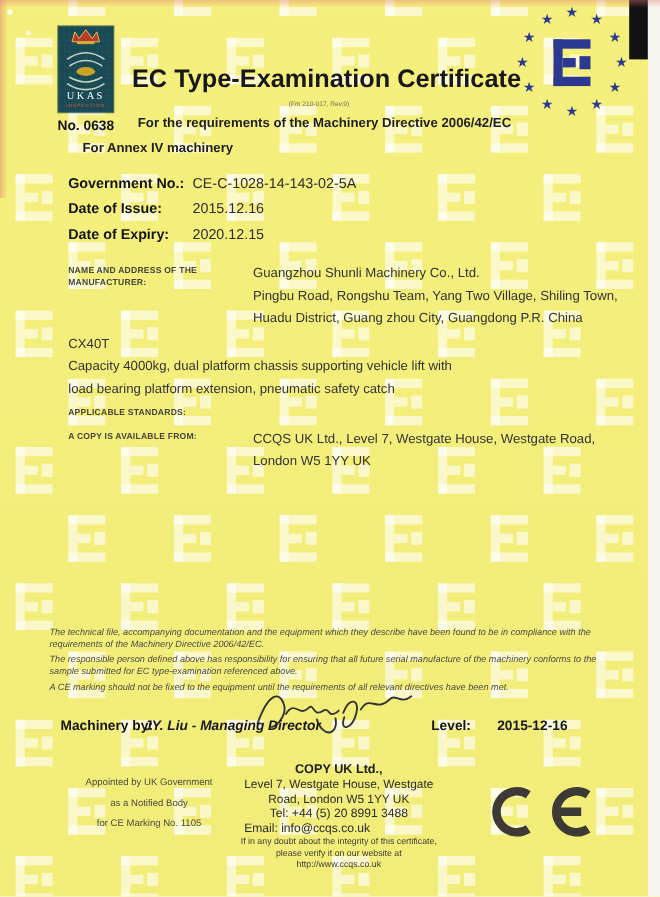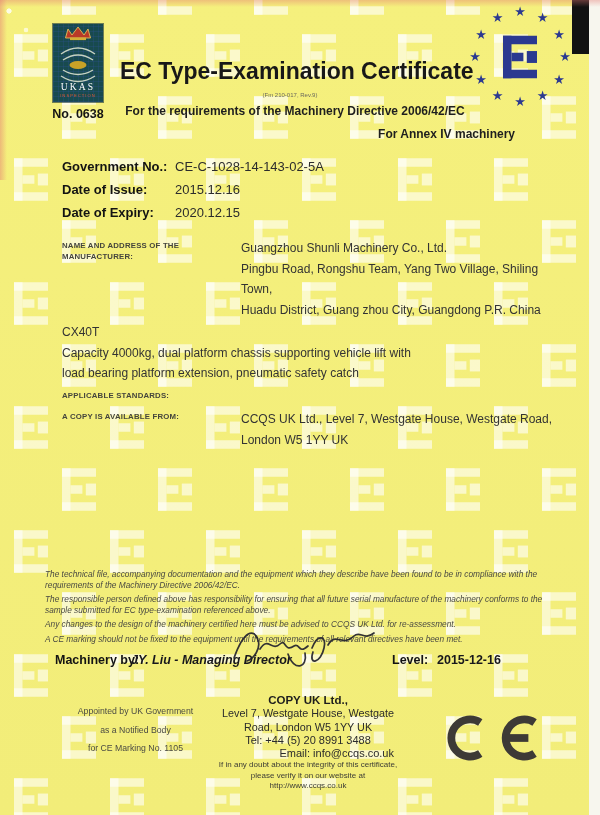--- a/index.html
+++ b/index.html
@@ -25,56 +25,56 @@
     background-image:repeating-linear-gradient(0deg,rgba(45,80,150,.28) 0 1px,transparent 1px 5px),
                      repeating-linear-gradient(90deg,rgba(45,80,150,.28) 0 1px,transparent 1px 5px);
     box-shadow:0 0 0 1px rgba(20,50,55,.6);}
   .ukas svg{display:block;width:50px;height:78px;}
   .ukas-no{left:40px;top:107px;width:76px;text-align:center;font-weight:bold;font-size:12.5px;color:#141414;}
 
   
   .title{left:120px;top:58px;width:370px;text-align:left;font-size:23px;font-weight:700;color:#181818;}
   .formref{left:105px;top:92px;width:370px;text-align:center;font-size:6px;color:#6b695d;}
   .sub1{left:75px;top:104px;width:440px;text-align:center;font-size:12px;font-weight:600;color:#1e1e1e;}
-  .sub2{left:75px;top:127px;width:440px;text-align:right;font-size:12px;font-weight:600;color:#1e1e1e;}
+  .sub2{left:75px;top:127px;width:440px;text-align:left;font-size:12px;font-weight:600;color:#1e1e1e;}
 
   
   .eulogo{left:466px;top:2px;width:108px;height:110px;}
   .star{position:absolute;transform:translate(-50%,-50%);font-size:13px;color:#2b3990;}
   .e-center{position:absolute;left:37px;top:33px;}
 
   
   .certrows{left:62px;top:155px;width:480px;}
   .crow{display:flex;line-height:23px;}
   .clabel{flex:0 0 113px;font-weight:bold;font-size:13px;color:#131313;}
   .cvalue{font-size:13px;color:#2c2c2c;}
 
   
   .sections{left:62px;top:238px;width:500px;}
   .sec{display:flex;align-items:flex-start;}
-  .slabel{flex:0 0 130px;margin-right:49px;font-size:7.8px;font-weight:bold;color:#45453c;line-height:10.5px;letter-spacing:.2px;padding-top:3px;}
+  .slabel{flex:0 0 130px;margin-right:38px;font-size:7.8px;font-weight:bold;color:#45453c;line-height:10.5px;letter-spacing:.2px;padding-top:3px;}
   .stext{flex:1;font-size:12px;color:#333;line-height:20.5px;white-space:pre-line;}
 
   
   .legal{left:45px;top:569px;width:512px;}
   .legal p{margin:0 0 4px 0;font-size:8.3px;font-style:italic;color:#4a4a42;line-height:10.5px;}
 
   
   .app-label{left:55px;top:653px;font-size:12.5px;font-weight:bold;color:#131313;}
   .approver{left:131px;top:653px;font-size:12.5px;font-weight:bold;font-style:italic;color:#17171c;}
   .sig{left:228px;top:618px;}
   .date-label{left:392px;top:653px;font-size:12.5px;font-weight:bold;color:#131313;}
-  .date-value{left:437px;top:653px;font-size:12.5px;font-weight:bold;color:#17171c;}
+  .date-value{left:452px;top:653px;font-size:12.5px;font-weight:bold;color:#17171c;}
 
   
   .f-left{left:63px;top:702px;width:145px;text-align:center;font-size:8.7px;color:#4b4b43;line-height:18.5px;white-space:pre-line;}
   .f-org{left:228px;top:694px;width:160px;text-align:center;font-size:11.5px;font-weight:bold;color:#1d1d1d;}
   .f-addr{left:222px;top:707px;width:172px;text-align:center;font-size:10.8px;color:#2b2b2b;line-height:13.5px;white-space:pre-line;}
   .f-tel{left:222px;top:734px;width:172px;text-align:center;font-size:11px;color:#2b2b2b;}
-  .f-email{left:222px;top:747px;width:172px;text-align:right;font-size:11px;color:#2b2b2b;}
+  .f-email{left:222px;top:747px;width:172px;text-align:left;font-size:11px;color:#2b2b2b;}
   .f-note{left:214px;top:760px;width:188px;text-align:center;font-size:8px;color:#3c3c35;line-height:10.5px;white-space:pre-line;}
   .ce{left:443px;top:706px;}
 </style>
 </head>
 <body>
 
 <div class="page">
   <div id="wm">
       <span class="wm-e" style="left:62px;top:-28px"><svg viewBox="0 0 40 50" width="34" height="43">
           <g fill="#ffffff" fill-opacity="0.6">
@@ -978,21 +978,20 @@
       <div class="sec">
         <div class="slabel">A COPY IS AVAILABLE FROM:</div>
         <div class="stext">CCQS UK Ltd., Level 7, Westgate House, Westgate Road,
 London W5 1YY UK</div>
       </div>
     </div>
 
     <div class="abs legal">
       <p>The technical file, accompanying documentation and the equipment which they describe have been found to be in compliance with the requirements of the Machinery Directive 2006/42/EC.</p>
       <p>The responsible person defined above has responsibility for ensuring that all future serial manufacture of the machinery conforms to the sample submitted for EC type-examination referenced above.</p>
-      <p>Any changes to the design of the machinery certified here must be advised to CCQS UK Ltd. for re-assessment.</p>
       <p>A CE marking should not be fixed to the equipment until the requirements of all relevant directives have been met.</p>
     </div>
 
     <span class="abs app-label">Machinery by:</span>
     <span class="abs approver">JY. Liu - Managing Director</span>
     <svg class="abs sig" width="150" height="56" viewBox="0 0 150 56">
       <g fill="none" stroke="#23232e" stroke-width="1.7" stroke-linecap="round" opacity="0.92">
         <path d="M6 40 C 16 12 26 10 30 22 C 33 30 26 41 19 43"></path>
         <path d="M32 31 C 40 18 44 34 52 26 C 58 20 56 35 66 28 C 72 24 70 37 80 28"></path>
         <path d="M84 30 C 90 15 99 18 96 30 C 93 45 80 48 85 34"></path>

